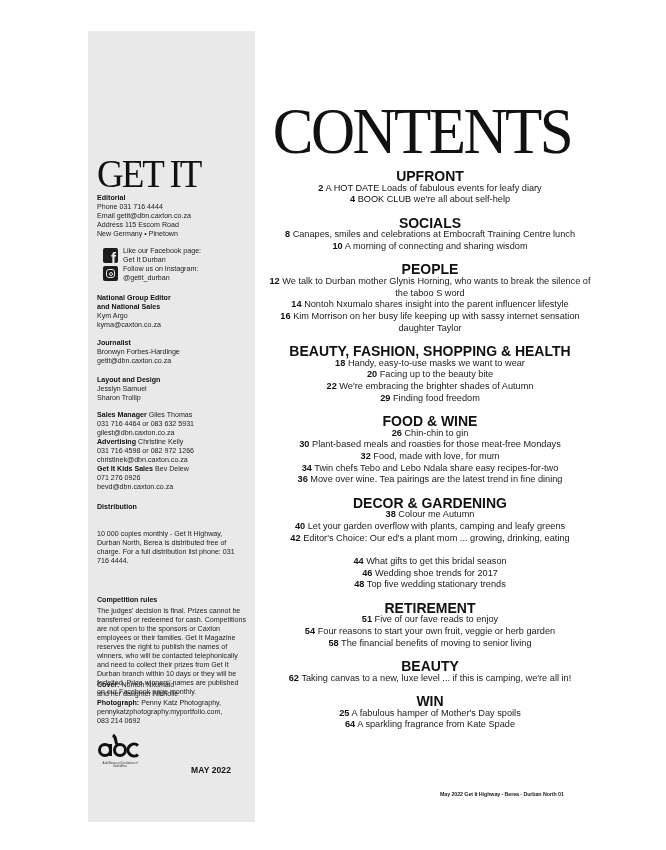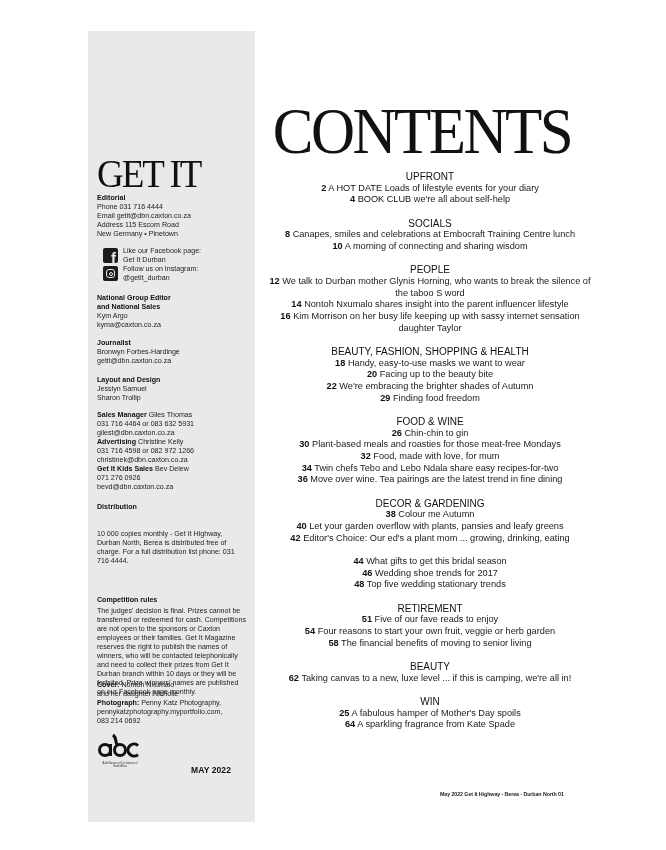--- a/index.html
+++ b/index.html
@@ -146,22 +146,22 @@
       width: 336px;
       text-align: center;
       font-size: 9.2px;
       line-height: 11.7px;
       color: #1a1a1a;
     }
     .toc-section {
       margin-bottom: 11.5px;
     }
     .toc-heading {
-      font-weight: normal;
-      font-size: 10px;
+      font-weight: bold;
+      font-size: 14px;
       color: #111;
     }
     .toc-num {
       font-weight: bold;
       color: #111;
     }
     .toc-kicker {
       font-weight: normal;
       color: #111;
     }
@@ -278,21 +278,21 @@
 </svg>
 <div class="abc-caption">Audit Bureau of Circulations of South Africa</div>
 
 <div class="issue-date">MAY 2022</div>
 
 <div class="contents-title">CONTENTS</div>
 
 <div class="toc" id="toc">
     <div class="toc-section">
       <div class="toc-heading">UPFRONT</div>
-      <div class="toc-item"><span class="toc-num">2</span> <span class="toc-kicker">A HOT DATE</span> <span class="toc-text">Loads of lifestyle events for your diary</span></div>
+      <div class="toc-item"><span class="toc-num">2</span> <span class="toc-kicker">A HOT DATE</span> <span class="toc-text">Loads of fabulous events for leafy diary</span></div>
       <div class="toc-item"><span class="toc-num">4</span> <span class="toc-kicker">BOOK CLUB</span> <span class="toc-text">we're all about self-help</span></div>
     </div>
     <div class="toc-section">
       <div class="toc-heading">SOCIALS</div>
       <div class="toc-item"><span class="toc-num">8</span> <span class="toc-text">Canapes, smiles and celebrations at Embocraft Training Centre lunch</span></div>
       <div class="toc-item"><span class="toc-num">10</span> <span class="toc-text">A morning of connecting and sharing wisdom</span></div>
     </div>
     <div class="toc-section">
       <div class="toc-heading">PEOPLE</div>
       <div class="toc-item"><span class="toc-num">12</span> <span class="toc-text">We talk to Durban mother Glynis Horning, who wants to break the silence of the taboo S word</span></div>
@@ -310,21 +310,21 @@
       <div class="toc-heading">FOOD &amp; WINE</div>
       <div class="toc-item"><span class="toc-num">26</span> <span class="toc-text">Chin-chin to gin</span></div>
       <div class="toc-item"><span class="toc-num">30</span> <span class="toc-text">Plant-based meals and roasties for those meat-free Mondays</span></div>
       <div class="toc-item"><span class="toc-num">32</span> <span class="toc-text">Food, made with love, for mum</span></div>
       <div class="toc-item"><span class="toc-num">34</span> <span class="toc-text">Twin chefs Tebo and Lebo Ndala share easy recipes-for-two</span></div>
       <div class="toc-item"><span class="toc-num">36</span> <span class="toc-text">Move over wine. Tea pairings are the latest trend in fine dining</span></div>
     </div>
     <div class="toc-section">
       <div class="toc-heading">DECOR  &amp; GARDENING</div>
       <div class="toc-item"><span class="toc-num">38</span> <span class="toc-text">Colour me Autumn</span></div>
-      <div class="toc-item"><span class="toc-num">40</span> <span class="toc-text">Let your garden overflow with plants, pansies and leafy greens</span></div>
+      <div class="toc-item"><span class="toc-num">40</span> <span class="toc-text">Let your garden overflow with plants, camping and leafy greens</span></div>
       <div class="toc-item"><span class="toc-num">42</span> <span class="toc-text">Editor's Choice: Our ed's a plant mom ... growing, drinking, eating</span></div>
     </div>
     <div class="toc-section">
       <div class="toc-item"><span class="toc-num">44</span> <span class="toc-text">What gifts to get this bridal season</span></div>
       <div class="toc-item"><span class="toc-num">46</span> <span class="toc-text">Wedding shoe trends for 2017</span></div>
       <div class="toc-item"><span class="toc-num">48</span> <span class="toc-text">Top five wedding stationary trends</span></div>
     </div>
     <div class="toc-section">
       <div class="toc-heading">RETIREMENT</div>
       <div class="toc-item"><span class="toc-num">51</span> <span class="toc-text">Five of our fave reads to enjoy</span></div>

